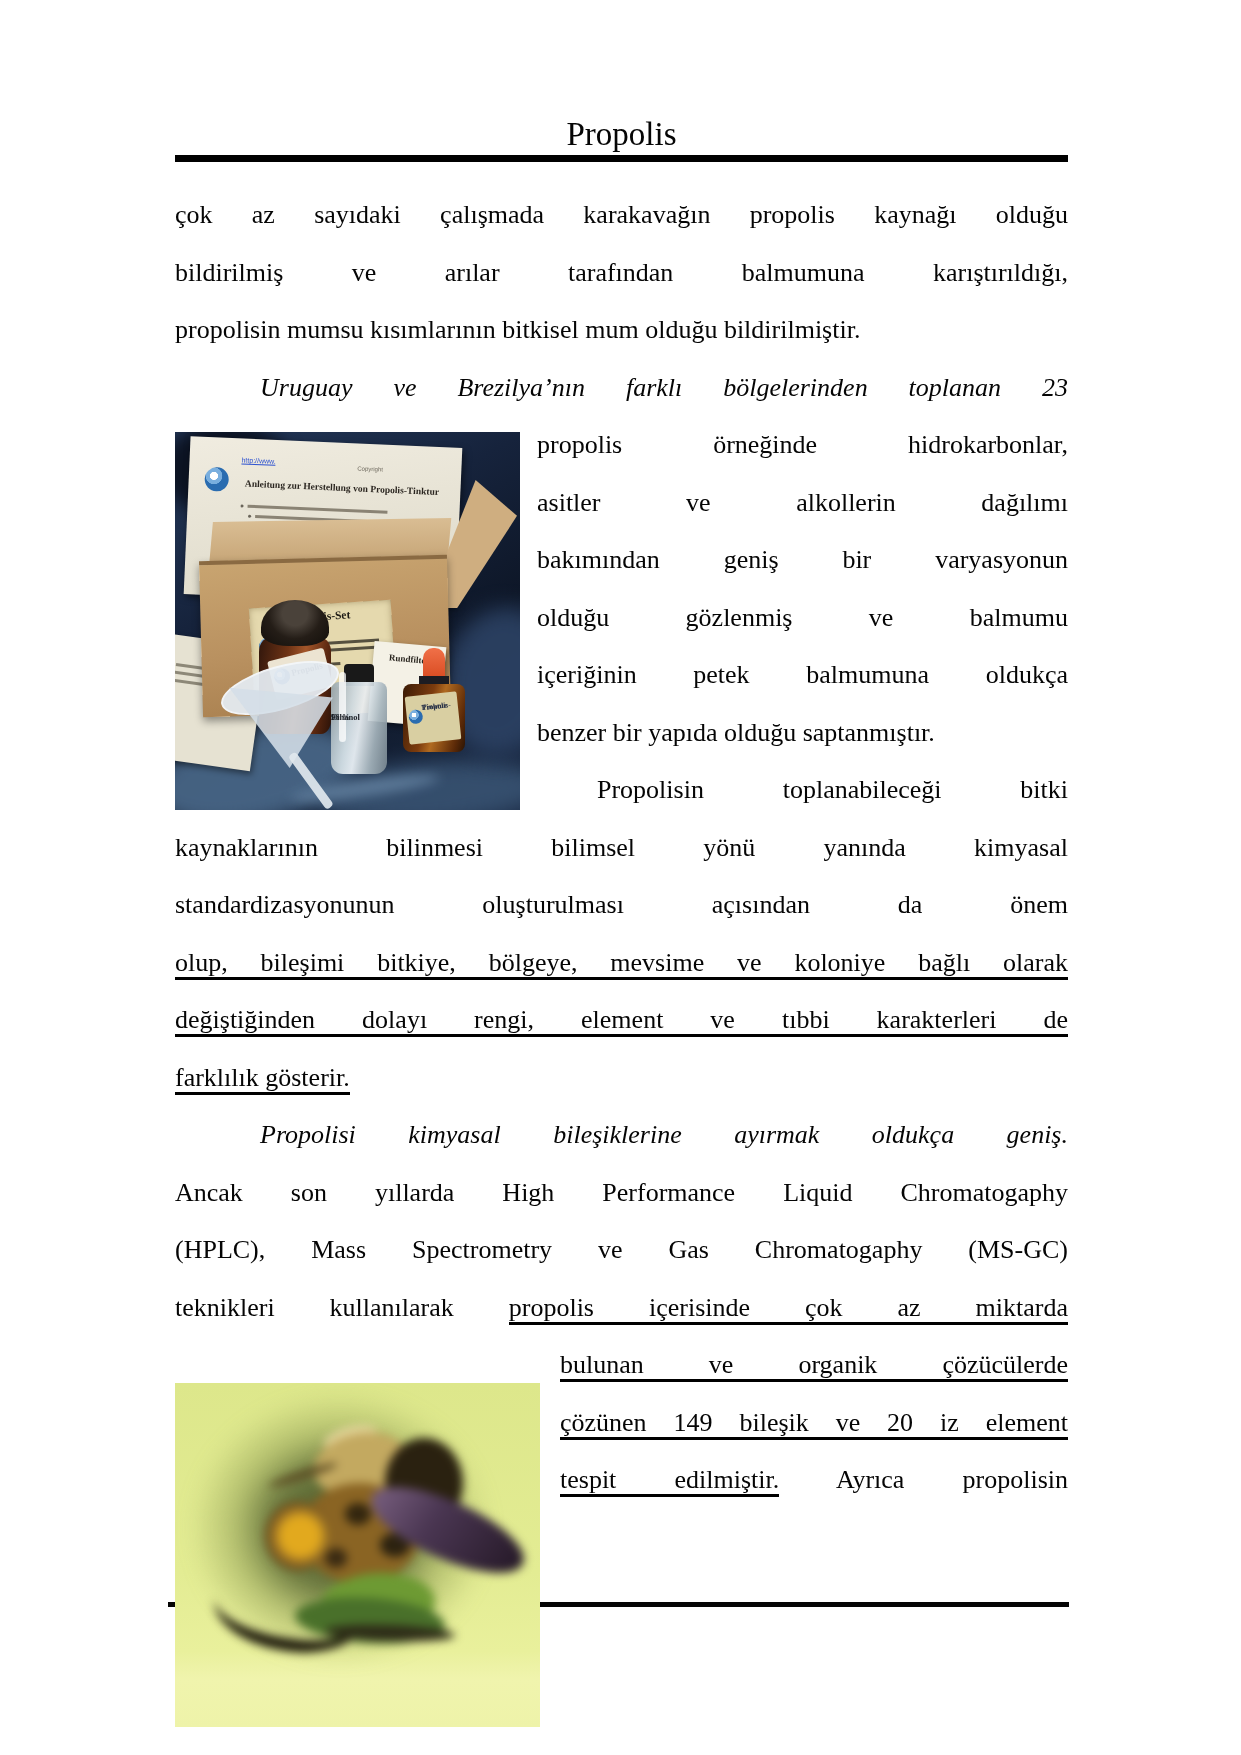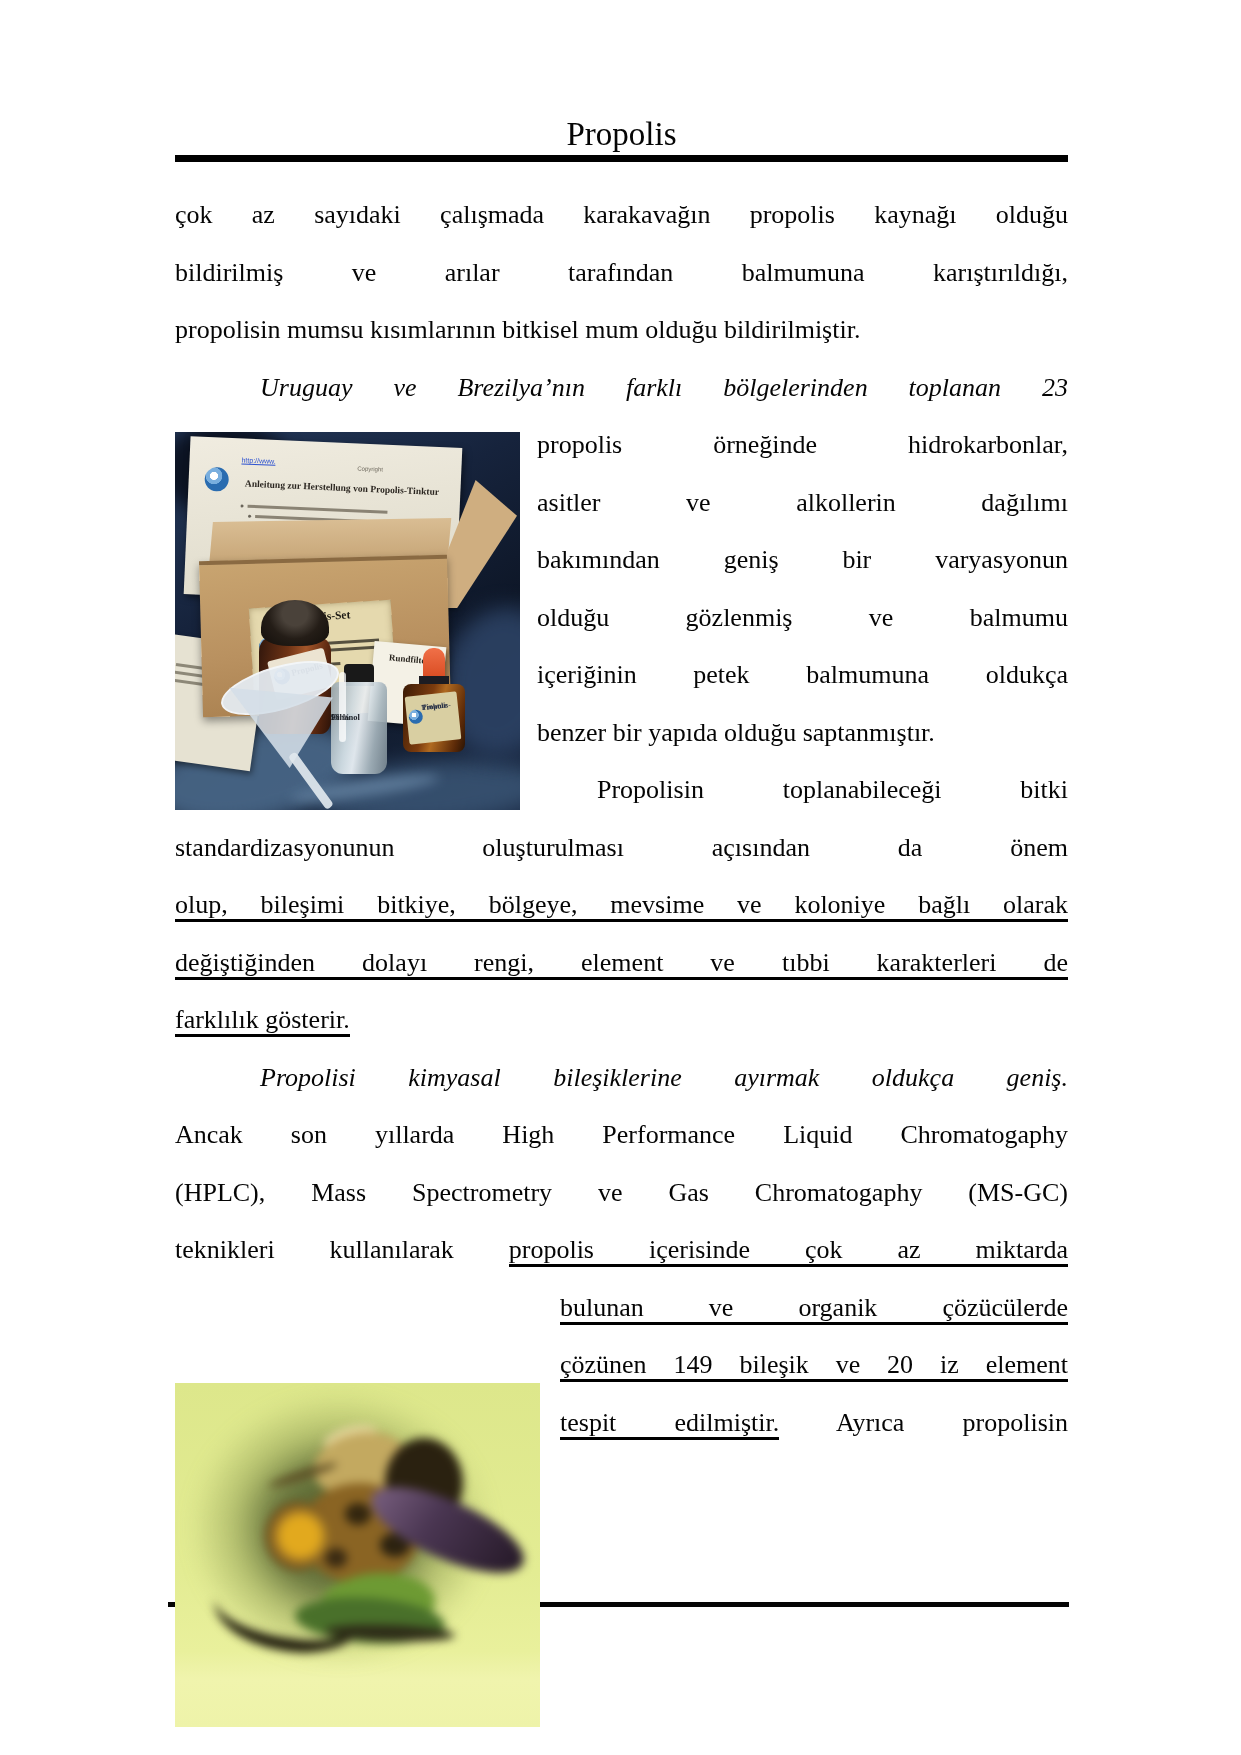--- a/index.html
+++ b/index.html
@@ -148,20 +148,21 @@
     <div class="ln"><span>bildirilmiş ve arılar tarafından balmumuna karıştırıldığı,</span><span class="u"></span><span></span></div>
     <div class="ln last"><span>propolisin mumsu kısımlarının bitkisel mum olduğu bildirilmiştir.</span><span class="u"></span><span></span></div>
     <div class="ln ind"><span>Uruguay ve Brezilya’nın farklı bölgelerinden toplanan 23</span><span class="u"></span><span></span></div>
     <div class="ln w1"><span>propolis örneğinde hidrokarbonlar,</span><span class="u"></span><span></span></div>
     <div class="ln w1"><span>asitler ve alkollerin dağılımı</span><span class="u"></span><span></span></div>
     <div class="ln w1"><span>bakımından geniş bir varyasyonun</span><span class="u"></span><span></span></div>
     <div class="ln w1"><span>olduğu gözlenmiş ve balmumu</span><span class="u"></span><span></span></div>
     <div class="ln w1"><span>içeriğinin petek balmumuna oldukça</span><span class="u"></span><span></span></div>
     <div class="ln w1 last"><span>benzer bir yapıda olduğu saptanmıştır.</span><span class="u"></span><span></span></div>
     <div class="ln w1 ind2"><span>Propolisin toplanabileceği bitki</span><span class="u"></span><span></span></div>
+    <div class="ln"><span>kaynaklarının bilinmesi bilimsel yönü yanında kimyasal</span><span class="u"></span><span></span></div>
     <div class="ln"><span>standardizasyonunun oluşturulması açısından da önem</span><span class="u"></span><span></span></div>
     <div class="ln"><span></span><span class="u">olup, bileşimi bitkiye, bölgeye, mevsime ve koloniye bağlı olarak</span><span></span></div>
     <div class="ln"><span></span><span class="u">değiştiğinden dolayı rengi, element ve tıbbi karakterleri de</span><span></span></div>
     <div class="ln last"><span></span><span class="u">farklılık gösterir.</span><span></span></div>
     <div class="ln ind"><span>Propolisi kimyasal bileşiklerine ayırmak oldukça geniş.</span><span class="u"></span><span></span></div>
     <div class="ln"><span>Ancak son yıllarda High Performance Liquid Chromatogaphy</span><span class="u"></span><span></span></div>
     <div class="ln"><span>(HPLC), Mass Spectrometry ve Gas Chromatogaphy (MS-GC)</span><span class="u"></span><span></span></div>
     <div class="ln"><span>teknikleri kullanılarak </span><span class="u">propolis içerisinde çok az miktarda</span><span></span></div>
     <div class="ln w2"><span></span><span class="u">bulunan ve organik çözücülerde</span><span></span></div>
     <div class="ln w2"><span></span><span class="u">çözünen 149 bileşik ve 20 iz element</span><span></span></div>

